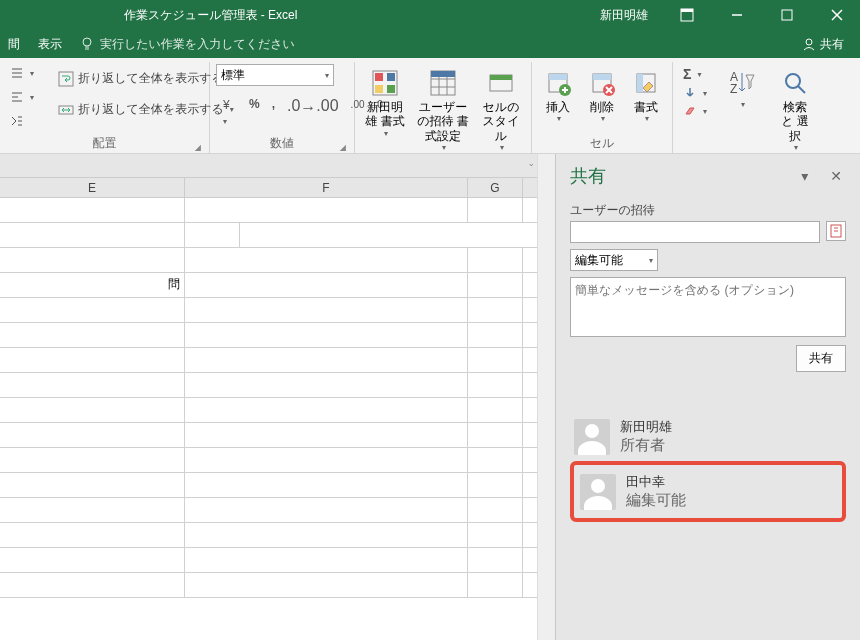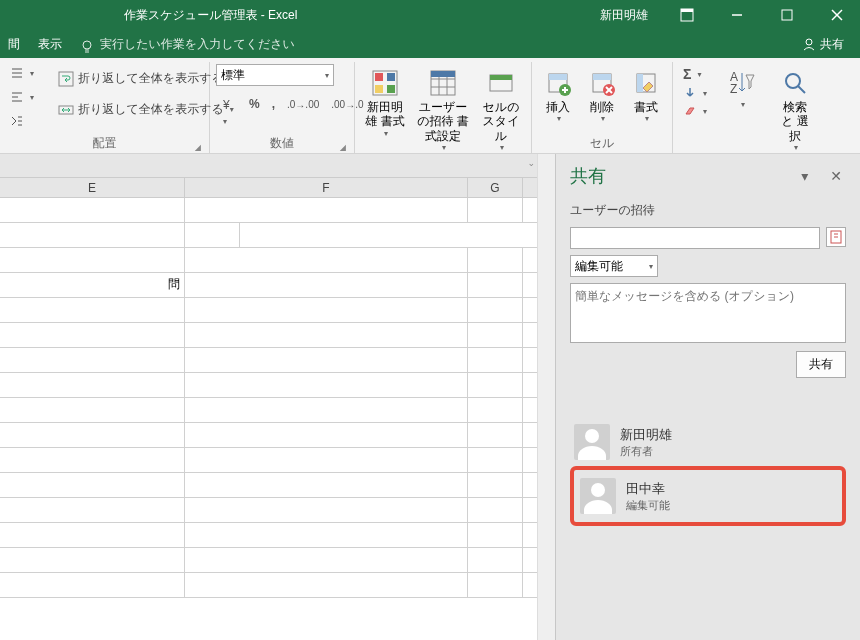--- a/index.html
+++ b/index.html
@@ -4,21 +4,21 @@
 <style>
 *{box-sizing:border-box;margin:0;padding:0;font-family:"Meiryo UI","Yu Gothic UI",sans-serif;font-size:12px}
 body{width:860px;height:640px;background:#e6e6e6;overflow:hidden;display:flex;flex-direction:column}
 .titlebar{height:30px;background:#217346;display:flex;align-items:center;color:#fff;position:relative}
 .title{position:absolute;left:124px}
 .title-right{margin-left:auto;display:flex;align-items:center;gap:4px}
 .user{padding:0 12px}
 .winbtn{width:46px;height:30px;display:flex;align-items:center;justify-content:center;cursor:pointer}
 .menubar{height:28px;background:#217346;display:flex;align-items:center;color:#fff;padding:0 8px;gap:18px}
 .menubar .mi{cursor:pointer}
-.tell{opacity:.85;display:flex;align-items:flex-end;gap:6px}
+.tell{opacity:.85;display:flex;align-items:flex-start;gap:6px}
 .sharebtn{margin-left:auto;display:flex;align-items:center;gap:4px;padding:4px 8px}
 .ribbon{height:96px;background:#f3f3f3;border-bottom:1px solid #d4d4d4;display:flex;padding-top:4px}
 .group{border-right:1px solid #d4d4d4;padding:0 6px;display:flex;flex-direction:column;position:relative;height:92px}
 .gbody{flex:1;display:flex;align-items:flex-start;gap:4px;padding-top:2px}
 .glabel{text-align:center;font-size:11px;color:#666;padding-bottom:2px;position:relative}
 .glabel .dlg{position:absolute;right:2px;bottom:2px;font-size:8px;color:#888}
 .vsplit{display:flex;flex-direction:column;gap:2px}
 .rbtn{display:flex;align-items:center;gap:4px;padding:2px 4px;cursor:pointer;color:#444;white-space:nowrap}
 .bigbtn{display:flex;flex-direction:column;align-items:center;justify-content:flex-start;padding:2px 4px;cursor:pointer;width:48px;text-align:center;line-height:1.2}
 .bigbtn .ic{height:34px;display:flex;align-items:center;justify-content:center}
@@ -33,33 +33,33 @@
 .fbar .exp{position:absolute;right:2px;top:4px;font-size:9px;color:#888}
 .colhdr{display:flex;height:20px;background:#e6e6e6;border-bottom:1px solid #ccc}
 .ch{border-right:1px solid #ccc;text-align:center;color:#444;line-height:20px}
 .rows{flex:1;overflow:hidden}
 .row{display:flex;height:25px;border-bottom:1px solid #d0d0d0}
 .cell{border-right:1px solid #d0d0d0;padding:3px 4px;overflow:hidden;white-space:nowrap}
 .pane{width:305px;background:#e6e6e6;border-left:1px solid #c7c7c7;padding:10px 14px;display:flex;flex-direction:column}
 .pane-hd{display:flex;align-items:center;justify-content:space-between;margin-bottom:14px}
 .pane-hd h2{font-size:18px;color:#217346;font-weight:normal}
 .pane-x{color:#666;cursor:pointer;font-size:14px;padding:0 4px}
-.lbl{color:#444;font-size:12px;margin-bottom:8px}
+.lbl{color:#444;font-size:12px;margin-bottom:2px}
 .inrow{display:flex;gap:6px;margin-bottom:6px}
 .txtin{flex:1;height:22px;border:1px solid #ababab;background:#fff}
 .abook{width:20px;height:20px;border:1px solid #ababab;background:#fff;display:flex;align-items:center;justify-content:center}
 .msgbox{width:100%;height:60px;border:1px solid #ababab;background:#fff;color:#999;padding:4px;resize:none}
 .sharebtn2{align-self:flex-end;margin-top:8px;border:1px solid #ababab;background:#fdfdfd;padding:4px 12px;cursor:pointer}
 .people{margin-top:40px}
 .person{display:flex;align-items:center;gap:10px;padding:6px 4px}
 .avatar{width:36px;height:36px;background:#d0d0d0;border-radius:2px;position:relative;overflow:hidden}
 .avatar::before{content:"";position:absolute;width:14px;height:14px;background:#fff;border-radius:50%;left:11px;top:5px}
 .avatar::after{content:"";position:absolute;width:28px;height:20px;background:#fff;border-radius:50% 50% 0 0;left:4px;top:22px}
 .pinfo .nm{font-size:13px;color:#333}
-.pinfo .rl{font-size:11px;color:#666}
+.pinfo .rl{font-size:15px;color:#666}
 .hl{border:4px solid #e74c3c;border-radius:6px;padding:2px}
 .scrollbar-v{width:18px;background:#efefef;border-left:1px solid #ddd}
 svg{display:block}
 </style>
 </head>
 <body>
 
 <div class="titlebar">
   <div class="title">作業スケジュール管理表 - Excel</div>
   <div class="title-right">
@@ -166,21 +166,21 @@
       <div class="combo">
           <span>標準</span>
           <span class="dd">▾</span>
         </div>
       <div class="fmtrow">
         <div class="rb"><svg width="16" height="16">
               <text x="2" y="12" font-size="12" fill="#555">¥</text>
             </svg><span class="dd">▾</span></div>
         <div class="rb"><b style="color:#555">%</b></div>
         <div class="rb"><b style="color:#555">,</b></div>
-        <div class="rb"><span style="font-size:10px;color:#555">.0→.00</span></div>
+        <div class="rb"><span style="font-size:16px;color:#555">.0→.00</span></div>
         <div class="rb"><span style="font-size:10px;color:#555">.00→.0</span></div>
       </div>
     </div>
     <div class="glabel"><span>数値</span><span class="dlg">◢</span></div>
   </div>
 
   <div class="group">
     <div class="gbody">
       <div class="bigbtn">
           <div class="ic">

